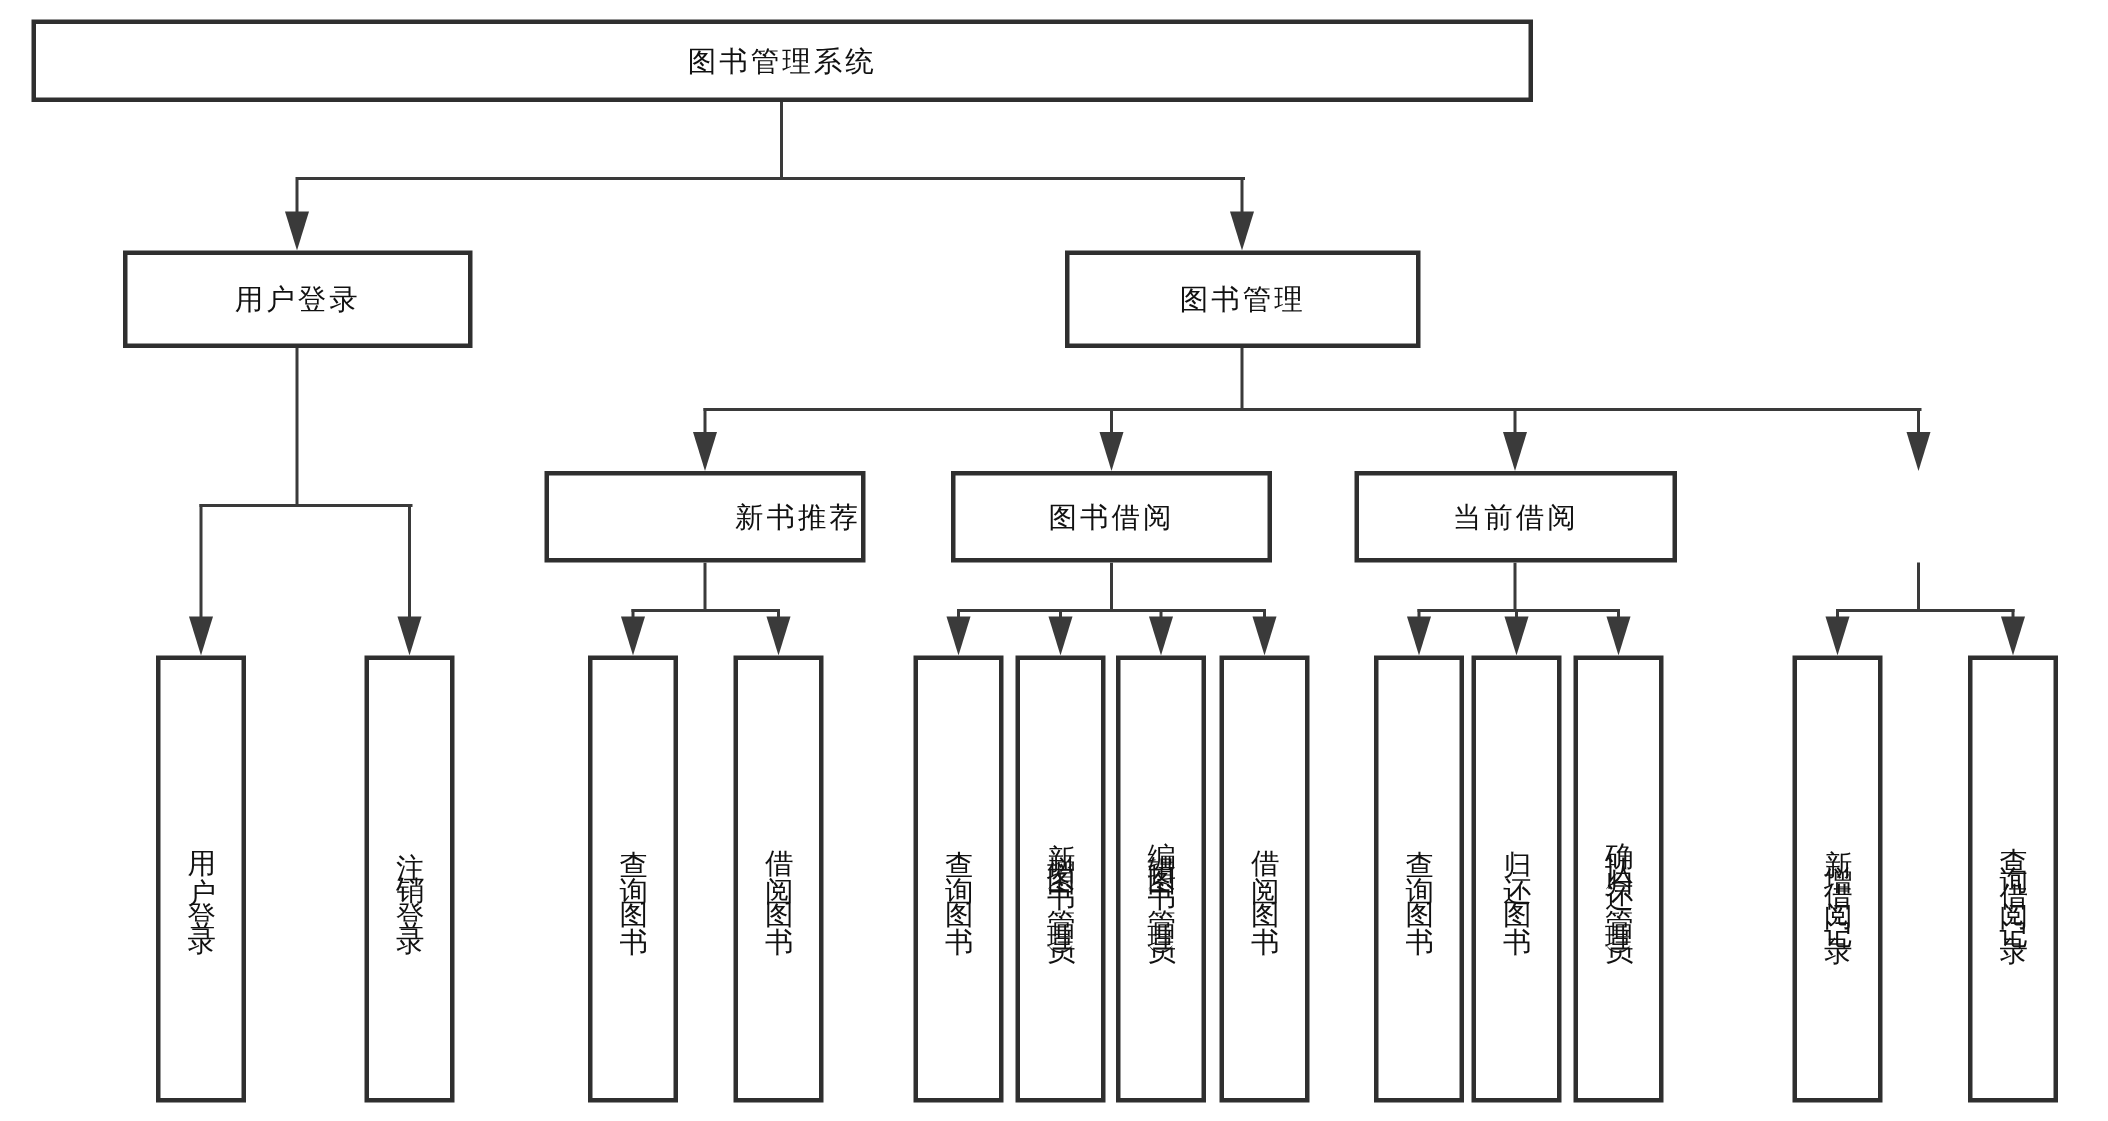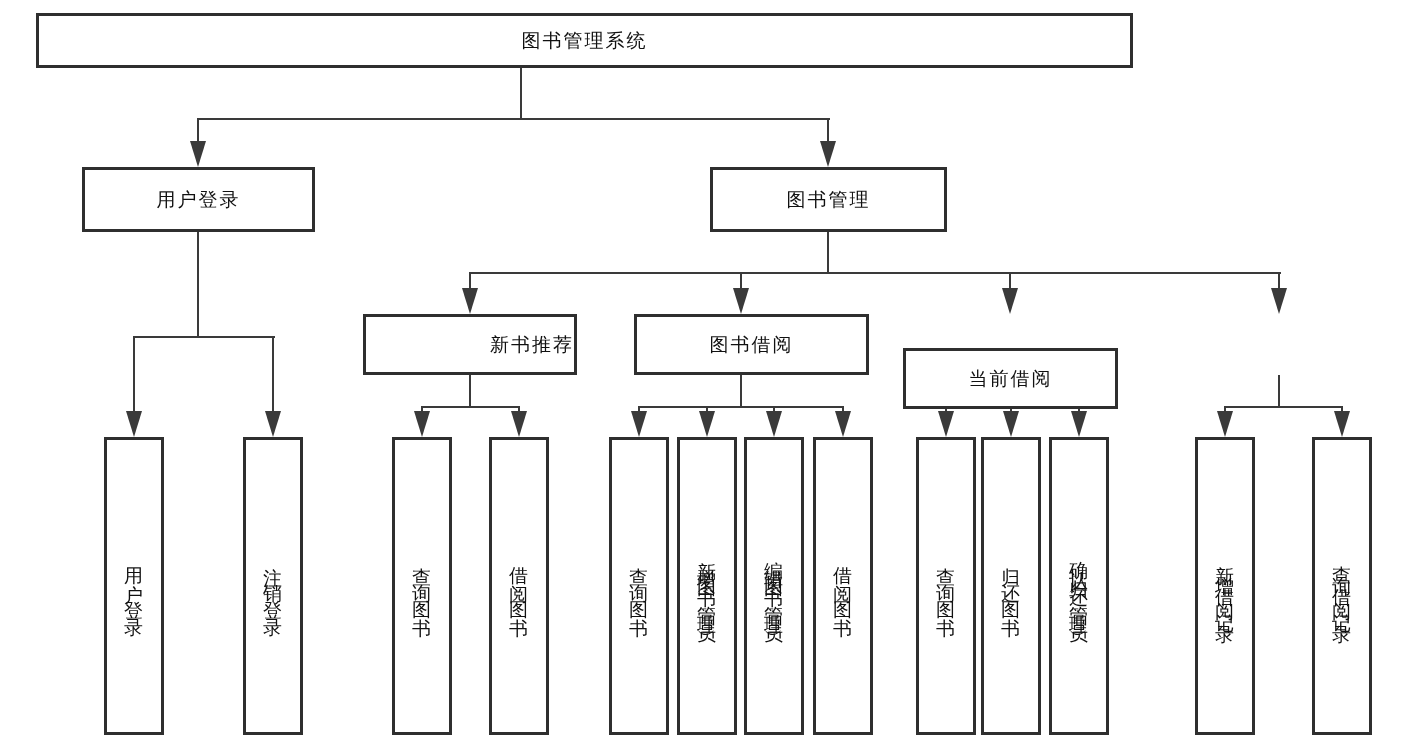--- a/index.html
+++ b/index.html
@@ -67,21 +67,21 @@
     letter-spacing: 1px;
     z-index: 5;
     white-space: nowrap;
   }
 </style>
 </head>
 <body>
 
 <div id="canvas">
 
-  <div class="box" style="left:21px; top:13px; width:1097px; height:55px;margin-left:15px;">
+  <div class="box" style="left:21px; top:13px; width:1001px; height:55px;">
     <span>图书管理系统</span>
   </div>
 
   <div class="vline" style="left:520px; top:68px; height:50px;"></div>
   <div class="hline" style="left:198px; top:118px; width:632px;"></div>
   <div class="vline" style="left:197px; top:118px; height:25px;"></div>
   <div class="arrow" style="left:190px; top:141px;"></div>
   <div class="vline" style="left:827px; top:118px; height:25px;"></div>
   <div class="arrow" style="left:820px; top:141px;"></div>
 
@@ -106,24 +106,24 @@
   <div class="vline" style="left:740px;  top:272px; height:18px;"></div>
   <div class="arrow" style="left:733px;  top:288px;"></div>
   <div class="vline" style="left:1009px; top:272px; height:18px;"></div>
   <div class="arrow" style="left:1002px; top:288px;"></div>
   <div class="vline" style="left:1278px; top:272px; height:18px;"></div>
   <div class="arrow" style="left:1271px; top:288px;"></div>
 
   <div class="box" style="left:363px; top:314px; width:214px; height:61px;justify-content:flex-end;">
     <span>新书推荐</span>
   </div>
-  <div class="box" style="left:634px; top:314px; width:235px; height:61px;">
+  <div class="box" style="left:634px; top:314px; width:214px; height:61px;">
     <span>图书借阅</span>
   </div>
-  <div class="box" style="left:903px; top:314px; width:215px; height:61px;margin-top:34px;">
+  <div class="box" style="left:903px; top:314px; width:215px; height:61px;">
     <span>当前借阅</span>
   </div>
 
   <div class="vline" style="left:469px; top:375px; height:31px;"></div>
   <div class="hline" style="left:421px; top:406px; width:99px;"></div>
   <div class="vline" style="left:421px; top:406px; height:7px;"></div>
   <div class="arrow" style="left:414px; top:411px;"></div>
   <div class="vline" style="left:518px; top:406px; height:7px;"></div>
   <div class="arrow" style="left:511px; top:411px;"></div>
 

